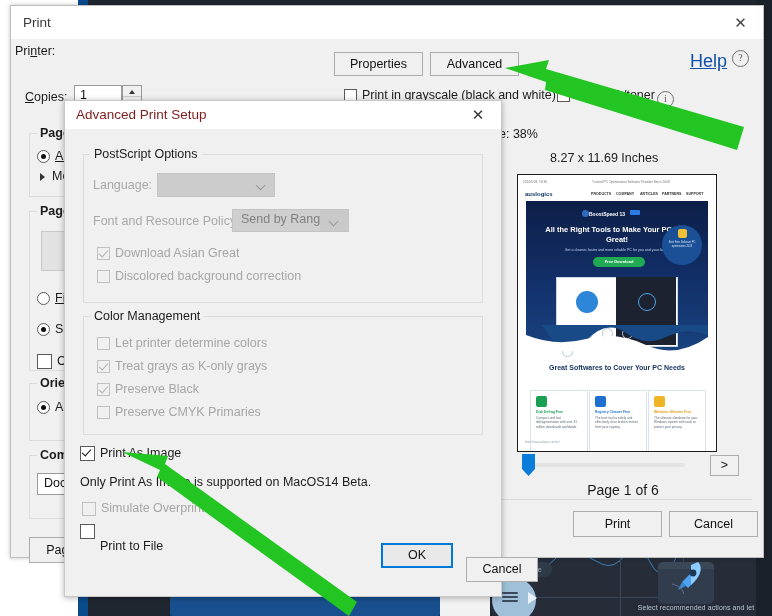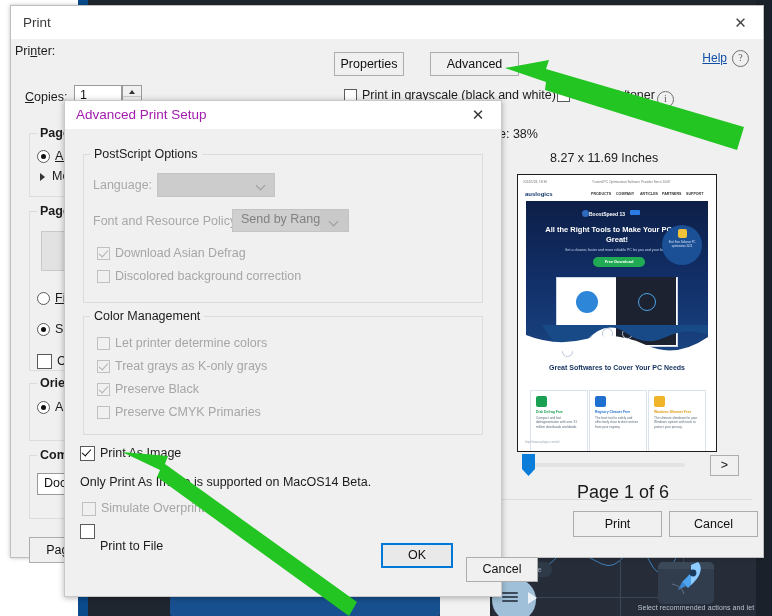--- a/index.html
+++ b/index.html
@@ -76,21 +76,21 @@
   .chk .box { position:absolute; left:0; top:0; width:13px; height:13px; background:#fff; border:1px solid #5a5a5a; box-sizing:border-box;}
   .chk .box.disabled { background:#f0f0f0; border-color:#c0c0c0;}
   .chk .box.checked:after {
     content:""; position:absolute; left:3px; top:0px; width:4px; height:8px;
     border-right:1.8px solid #0b0b0b; border-bottom:1.8px solid #0b0b0b; transform:rotate(42deg);
   }
   .chk .box.checked.dis:after { border-color:#b0b0b0; }
   .chk .cl { position:absolute; left:18px; top:-1px; font-size:12.5px; color:#1b1b1b; white-space:nowrap;}
   .chk .cl.dim { color:#a6a6a6; }
 
-  .help-link { position:absolute; right:36px; top:12px; font-size:12px; color:#0f4fa8; text-decoration:underline;text-align:center;}
+  .help-link { position:absolute; right:36px; top:12px; font-size:18px; color:#0f4fa8; text-decoration:underline;text-align:center;}
   .info-circle { position:absolute; width:15px; height:15px; border-radius:50%; border:1.3px solid #6f6f6f; color:#5c5c5c; font-size:10px; text-align:center; line-height:14px; font-family:"Liberation Serif", serif; }
 
   
   .grp { position:absolute; border:1px solid #dcdcdc; background:#f0f0f0; }
   .grp-title { position:absolute; font-size:12.5px; font-weight:bold; color:#1b1b1b; background:#f0f0f0; padding:0 3px;}
   .radio { position:absolute; }
   .radio .rb { position:absolute; left:0; top:0; width:13px; height:13px; border-radius:50%; background:#fff; border:1px solid #5a5a5a; box-sizing:border-box;}
   .radio .rb.sel:after { content:""; position:absolute; left:3px; top:3px; width:5px; height:5px; border-radius:50%; background:#111;}
   .radio .rl { position:absolute; left:18px; top:-1px; font-size:12.5px; color:#1b1b1b; white-space:nowrap;}
   .tri { position:absolute; width:0;height:0; border-left:5px solid #333; border-top:4px solid transparent; border-bottom:4px solid transparent;}
@@ -124,30 +124,30 @@
   .pv-card { position:absolute; top:215px; width:56px; height:64px; background:#fff; border:1px solid #dde3ec;}
   .pv-card .ic { position:absolute; left:5px; top:5px; width:11px; height:11px; border-radius:2px;}
   .pv-card .t { position:absolute; left:5px; top:19px; font-size:3.4px; color:#1aa053; font-weight:bold;}
   .pv-card .d { position:absolute; left:5px; top:25px; width:46px; font-size:3.2px; color:#5d6b7e; line-height:4.4px;}
   .pv-foot { position:absolute; left:7px; top:266px; font-size:2.6px; color:#9aa5b4;}
 
   .pv-slider-track { position:absolute; left:524px; top:462px; width:160px; height:4px; background:#e3e3e3; border-radius:2px;}
   .pv-slider-thumb { position:absolute; left:521px; top:453px; width:13px; height:22px; background:#0a7ddb;
      clip-path: polygon(0 0,100% 0,100% 68%,50% 100%,0 68%); }
   .pv-next { position:absolute; left:709px; top:454px; width:29px; height:21px; }
-  .pv-page-txt { position:absolute; left:506px; top:481px; width:232px; text-align:center; font-size:18px; color:#1b1b1b;}
+  .pv-page-txt { position:absolute; left:506px; top:481px; width:232px; text-align:center; font-size:14px; color:#1b1b1b;}
   .pv-divider { position:absolute; left:497px; top:498px; width:254px; height:1px; background:#dcdcdc;}
 
   
   .adv-dialog {
     position:absolute; left:64px; top:100px; width:436px; height:495px;
     background:#f0f0f0; border:1px solid #c8c8c8; box-shadow:0 1px 6px rgba(0,0,0,.30);
   }
   .adv-title-bar { position:absolute; left:0; top:0; width:100%; height:28px; background:#fff;}
-  .adv-title { position:absolute; left:11px; top:6px; font-size:13.5px; color:#a21caf;text-align:center;}
+  .adv-title { position:absolute; left:11px; top:6px; font-size:13.5px; color:#7f1d1d;text-align:center;}
   .adv-close { position:absolute; right:6px; top:0; width:34px; height:28px; text-align:center; line-height:28px; font-size:15px; color:#333;}
   .adv-grp { position:absolute; border:1px solid #dcdcdc; }
   .adv-grp-title { position:absolute; font-size:12.5px; color:#1b1b1b; background:#f0f0f0; padding:0 4px;}
   .adv-lbl { position:absolute; font-size:12.5px; color:#a8a8a8;}
   .adv-combo-dis { position:absolute; background:#cccccc; border:1px solid #c4c4c4; box-sizing:border-box;}
   .adv-combo-dis .t { position:absolute; left:6px; top:3px; font-size:12.5px; color:#8d8d8d;}
   .adv-combo-dis .ar { position:absolute; right:0; top:0; width:26px; height:100%; }
   .adv-combo-dis .ar:after { content:""; position:absolute; left:9px; top:8px; width:6px;height:6px; border-left:1.4px solid #9a9a9a; border-bottom:1.4px solid #9a9a9a; transform:rotate(-45deg);}
   .adv-combo-dis2 { position:absolute; background:#cfcfcf; border:1px solid #c4c4c4; box-sizing:border-box;}
   .adv-combo-dis2 .t { position:absolute; left:8px; top:2px; font-size:12.5px; color:#818181;}
@@ -198,21 +198,21 @@
 
   <div class="print-dialog">
     <div class="pd-titlebar">
       <div class="pd-title">Print</div>
       <div class="pd-close">✕</div>
     </div>
 
     <div class="pd-body">
 
       <div class="lbl printer-label">Pri<u>n</u>ter:</div>
-      <div class="btn" style="left:323px; top:13px; width:70px; height:24px; line-height:22px;"><span>Properties</span></div>
+      <div class="btn" style="left:323px; top:13px; width:89px; height:24px; line-height:22px;"><span>Properties</span></div>
       <div class="btn" style="left:419px; top:13px; width:89px; height:24px; line-height:22px;"><span>Advanced</span></div>
       <a class="help-link" href="#">Help</a>
       <div class="info-circle" style="right:14px; top:11px; font-family:'Liberation Serif',serif;">?</div>
 
       <div class="lbl copies-label"><u>C</u>opies:</div>
       <div class="spin">
           <div class="v">1</div>
         </div>
       <div class="spin-btns">
           <div class="up"></div>
@@ -349,21 +349,21 @@
     </div>
 
     <div class="adv-lbl" style="left:28px; top:113px;">Font and Resource Policy:</div>
     <div class="adv-combo-dis2" style="left:167px; top:108px; width:117px; height:23px;">
       <div class="t">Send by Range</div>
       <div class="ar"></div>
     </div>
 
     <div class="chk" style="left:32px; top:146px;">
       <div class="box disabled checked dis"></div>
-      <div class="cl dim">Download Asian Defrag</div>
+      <div class="cl dim">Download Asian Great</div>
     </div>
     <div class="chk" style="left:32px; top:169px;">
       <div class="box disabled"></div>
       <div class="cl dim">Discolored background correction</div>
     </div>
 
     <div class="adv-grp" style="left:18px; top:215px; width:398px; height:117px;"></div>
     <div class="adv-grp-title" style="left:25px; top:208px;">Color Management</div>
 
     <div class="chk" style="left:32px; top:236px;">

